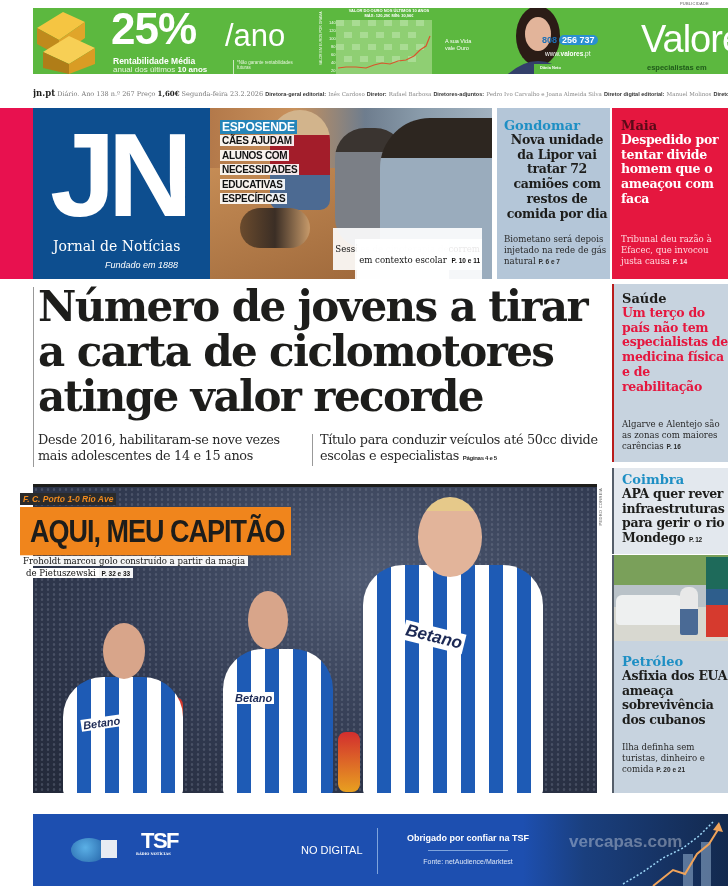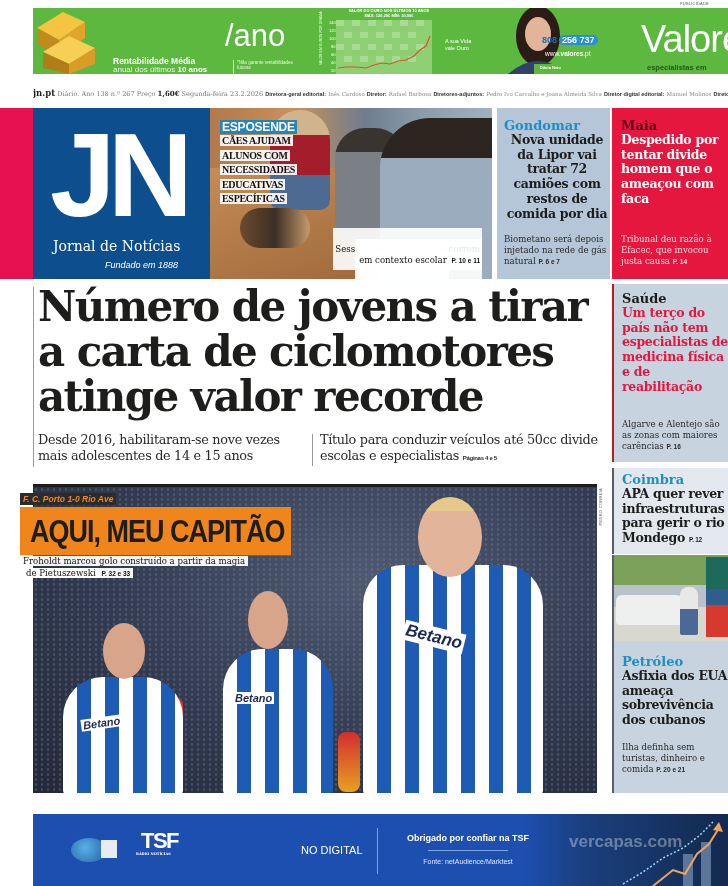--- a/index.html
+++ b/index.html
@@ -46,21 +46,21 @@
 
   
   .photo-top { left: 210px; top: 108px; width: 282px; height: 171px; overflow: hidden;
     background: linear-gradient(90deg,#b3794a 0%, #c8915c 30%, #6e7d8e 55%, #8a9cab 75%, #a1b1bf 100%); }
   .photo-top .floor { left:0; top:60px; width:150px; height:111px; background: linear-gradient(160deg,#c58c55,#a06a3c); }
   .photo-top .woman { left:60px; top:2px; width:60px; height:100px; border-radius:30px 30px 10px 10px; background: linear-gradient(#d2b48c 0 25%, #a31d2a 25% 65%, #4c6a92 65%); }
   .photo-top .dog { left:30px; top:100px; width:70px; height:40px; border-radius:20px; background: linear-gradient(90deg,#6b4b2d,#3b2e25 50%, #c79a6a); }
   .photo-top .boy { left:170px; top:10px; width:112px; height:161px; border-radius:50px 0 0 0; background: linear-gradient(#2d2620 0 25%, #9aacbd 25%); }
   .photo-top .boy2 { left:125px; top:20px; width:70px; height:120px; border-radius:30px; background: linear-gradient(#3a3430 0 20%, #7b7f86 20%); }
   .esposende-tag { left: 10px; top: 12px; background: #2585b9; color: #fff; font-family: "Liberation Sans", sans-serif; font-weight: 700; font-size: 12px; padding: 0 2px; letter-spacing: -0.2px; }
-  .esposende-head { left: 10px; top: 26px; width: 110px; font-family: Liberation Serif, serif; font-weight: 700; font-size: 10px; line-height: 14.6px; color: #111; letter-spacing: -0.3px; }
+  .esposende-head { left: 10px; top: 26px; width: 110px; font-family: Liberation Sans, sans-serif; font-weight: 700; font-size: 10px; line-height: 14.6px; color: #111; letter-spacing: -0.3px; }
   .esposende-head span { background: rgba(255,255,255,0.9); padding: 0 2px; box-decoration-break: clone; -webkit-box-decoration-break: clone; }
   .photo-cap { right: 10px; top: 136px; text-align: right; font-size: 8.6px; line-height: 11px; color: #111; }
   .photo-cap span { background: rgba(255,255,255,0.9); padding: 16px 2px; box-decoration-break: clone; -webkit-box-decoration-break: clone; }
   .pg { font-family: "Liberation Sans", sans-serif; font-weight: 700; font-size: 6.5px; }
 
   
   .box-gond { left: 497px; top: 108px; width: 113px; height: 171px; background: #b4c6d8; }
   .box-maia { left: 612px; top: 108px; width: 116px; height: 171px; background: #e5173f; }
   .kicker { font-weight: 700; font-size: 13px; line-height: 15px; font-family: "DejaVu Serif", serif; }
   .rhead { font-weight: 700; font-size: 12.5px; line-height: 14.7px; font-family: "DejaVu Serif", serif; letter-spacing: -0.3px; }
@@ -148,20 +148,21 @@
 <div class="abs pub-label">PUBLICIDADE</div>
 <div class="abs ad-top">
   <svg class="abs gold" viewBox="0 0 70 66">
     <polygon points="4,20 30,4 52,14 26,32" fill="#f5c542"></polygon>
     <polygon points="4,20 26,32 26,48 4,36" fill="#c08a1c"></polygon>
     <polygon points="26,32 52,14 52,30 26,48" fill="#e0a52a"></polygon>
     <polygon points="10,44 36,28 62,40 36,56" fill="#f7cf55"></polygon>
     <polygon points="10,44 36,56 36,66 10,60" fill="#b07d18"></polygon>
     <polygon points="36,56 62,40 62,56 36,66" fill="#d99c24"></polygon>
   </svg>
+  <div class="abs ad-pct">25%</div>
   <div class="abs ad-ano">/ano</div>
   <div class="abs ad-sub1">Rentabilidade Média</div>
   <div class="abs ad-sub2"><span>anual dos últimos </span><b>10 anos</b></div>
   <div class="abs ad-note" style="width:60px;">*Não garante rentabilidades futuras</div>
   <div class="abs ad-chart-title">
       <div>VALOR DO OURO NOS ÚLTIMOS 10 ANOS</div>
       <div>MÁX: 120,29€   MÍN: 30,96€</div>
     </div>
   <svg class="abs ad-chart" viewBox="0 0 120 64">
     <rect x="20" y="10" width="96" height="54" fill="#8fcf73"></rect>

